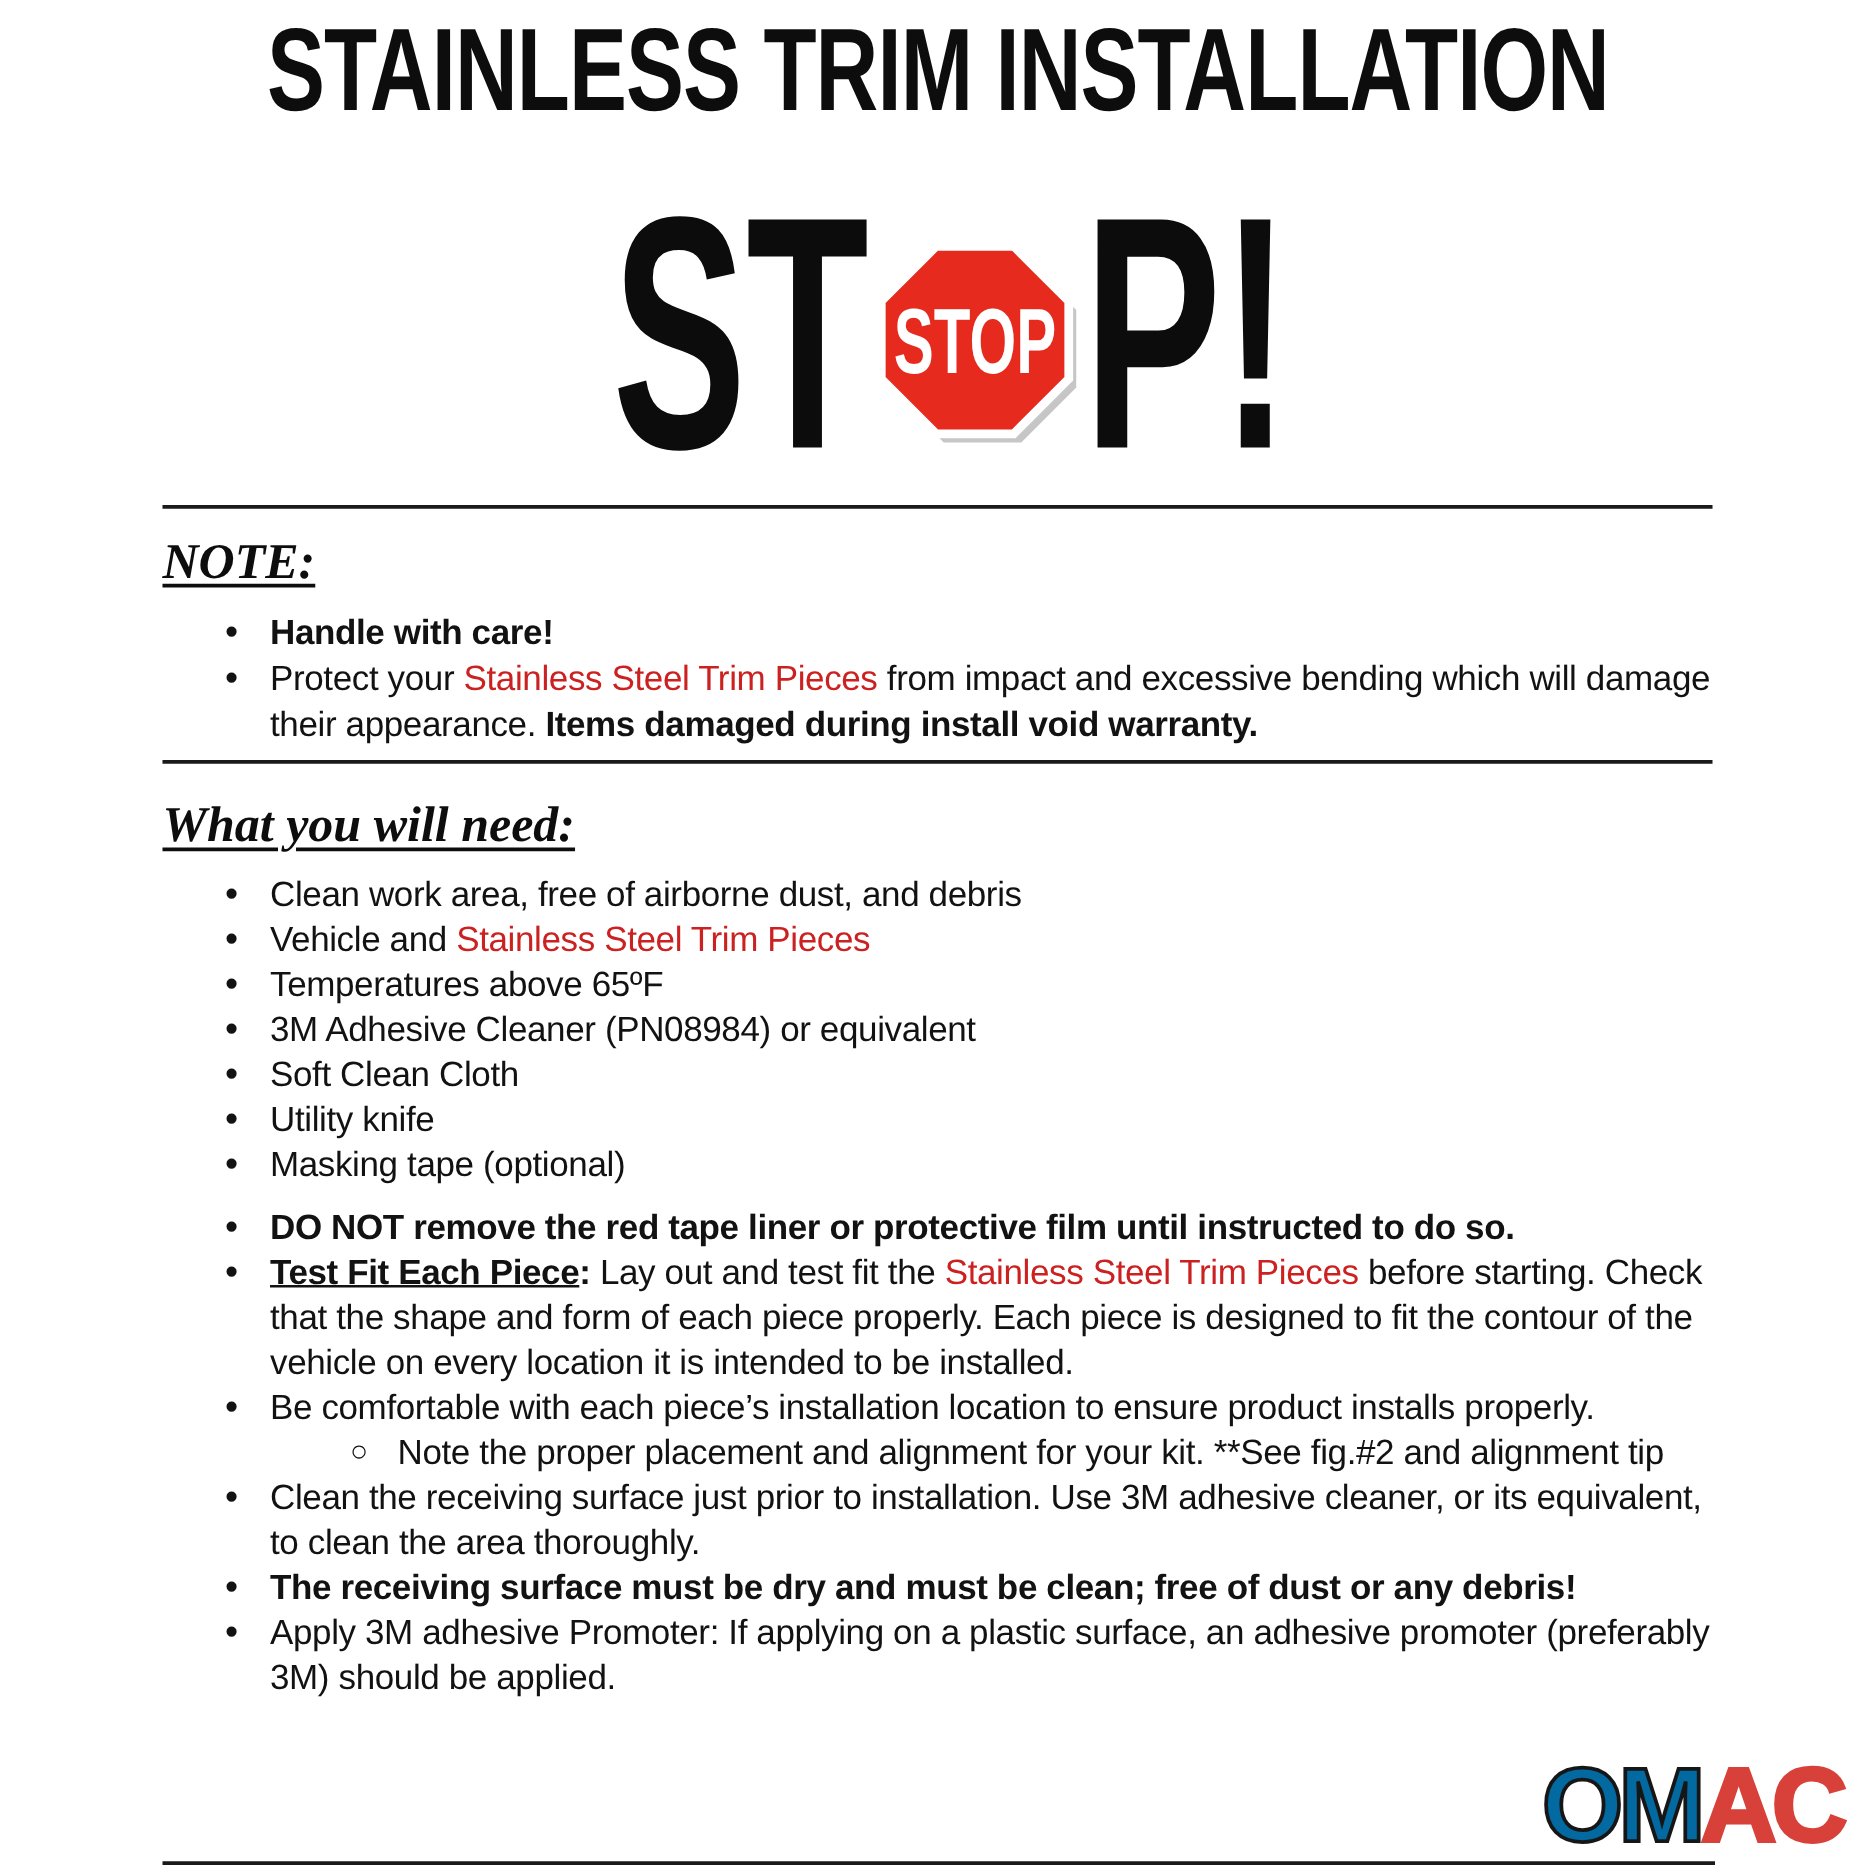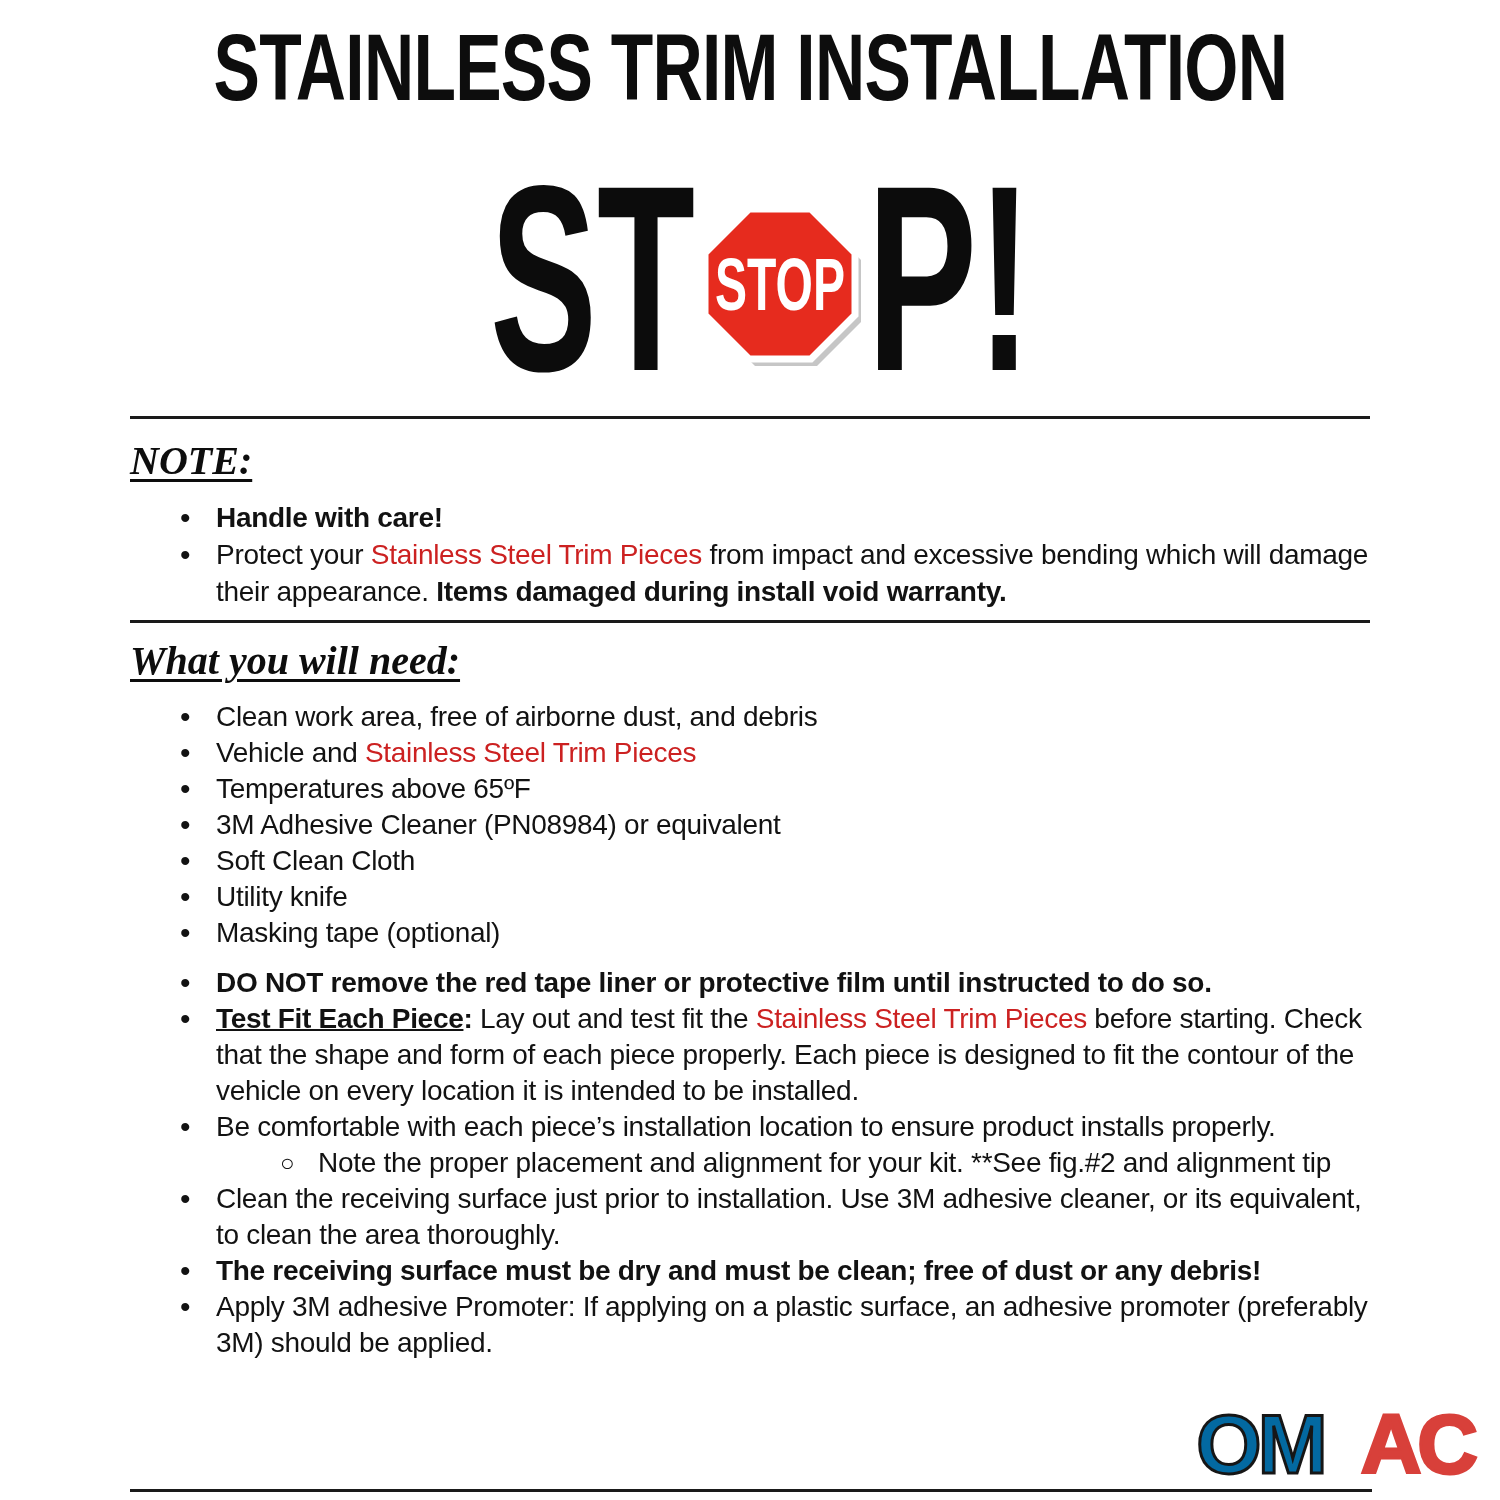--- a/index.html
+++ b/index.html
@@ -13,21 +13,21 @@
     font-family:"Liberation Sans","DejaVu Sans",sans-serif;
     color:var(--ink);
     width:1500px;height:1500px;
   }
   .page{
     position:relative;width:1500px;height:1500px;background:#ffffff;overflow:hidden;
   }
   .content{margin:0 130px;width:1240px;}
 
   
-  .title-wrap{text-align:center;margin:0;padding-top:28px;height:86px;}
+  .title-wrap{text-align:center;margin:0;padding-top:16px;height:86px;}
   .title-text{
     display:inline-block;
     font-size:94px;font-weight:bold;line-height:80px;
     white-space:nowrap;letter-spacing:-1px;
     transform:scaleX(0.74);transform-origin:center top;
     color:#0d0d0d;
   }
 
   
   .stop-wrap{text-align:center;margin-top:52px;height:232px;margin-left:20px;}
@@ -39,21 +39,21 @@
   .rule-2{margin-top:10px;}
   .rule-bottom{position:absolute;left:130px;bottom:8px;width:1242px;}
 
   
   .sec-heading{
     font-size:40px;font-weight:bold;font-style:italic;
     text-decoration:underline;text-decoration-thickness:3px;text-underline-offset:5px;
     line-height:48px;margin:0;color:#0d0d0d;font-family:Liberation Serif, serif;
   }
   .h-note{margin-top:18px;}
-  .h-need{margin-top:14px;}
+  .h-need{margin-top:25px;}
   .h-pre{margin-top:62px;}
 
   
   .blist{margin-top:14px;font-size:28px;letter-spacing:-0.3px;}
   .li{display:flex;line-height:37px;margin:0;}
   .need-list .li{line-height:36px;}
   .pre-list .li{line-height:36px;}
   .mk{flex:0 0 86px;padding-left:50px;box-sizing:border-box;font-size:30px;}
   .li.sub .mk{flex:0 0 188px;padding-left:150px;font-size:24px;}
   .tx{flex:1 1 auto;}
@@ -62,21 +62,21 @@
   .seg-bu{font-weight:bold;text-decoration:underline;text-decoration-thickness:2px;}
 
   
   .logo{
     position:absolute;right:26px;bottom:24px;
     font-size:84px;font-weight:bold;line-height:64px;letter-spacing:-4px;
     -webkit-text-stroke:3px currentColor;
     white-space:nowrap;
   }
   .logo .om{color:#0369a1;-webkit-text-stroke:3px #161616;}
-  .logo .ac{color:var(--logo-red);margin-left:37px;-webkit-text-stroke:3px var(--logo-red);}
+  .logo .ac{color:var(--logo-red);-webkit-text-stroke:3px var(--logo-red);}
 </style>
 </head>
 <body>
 
 <div class="page">
 
   <div class="title-wrap">
     <span class="title-text">STAINLESS TRIM INSTALLATION</span>
   </div>
 

